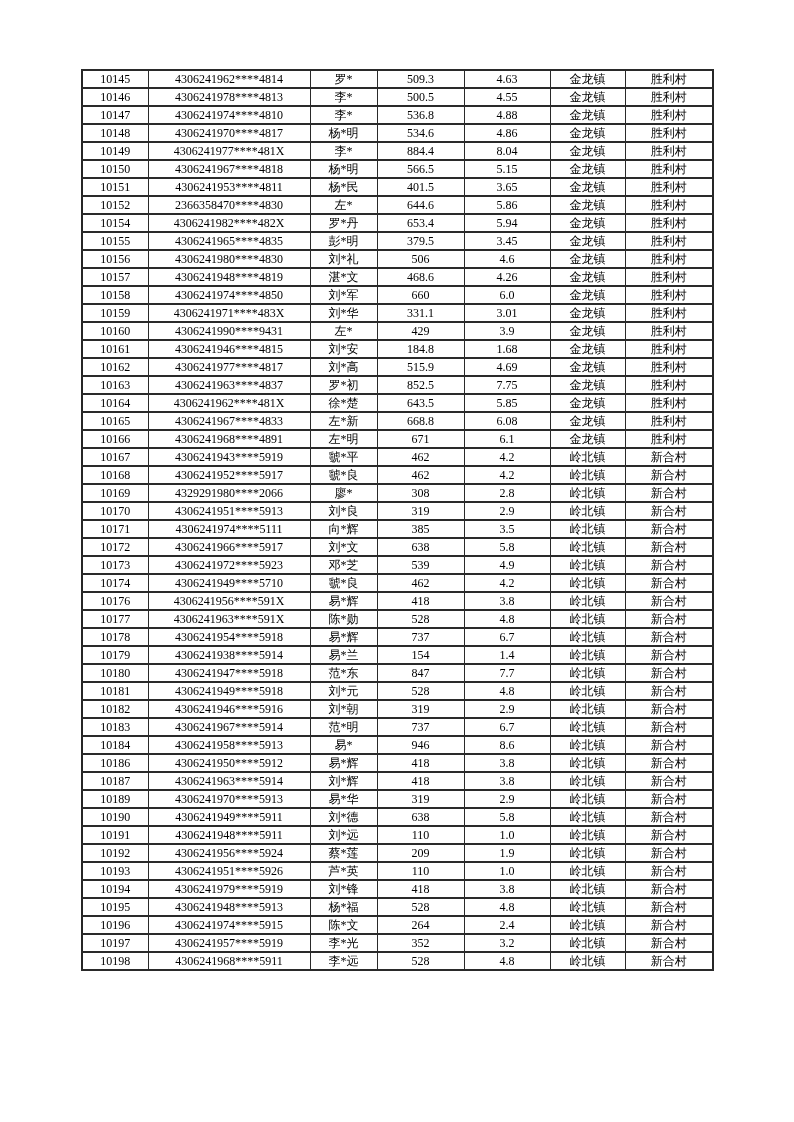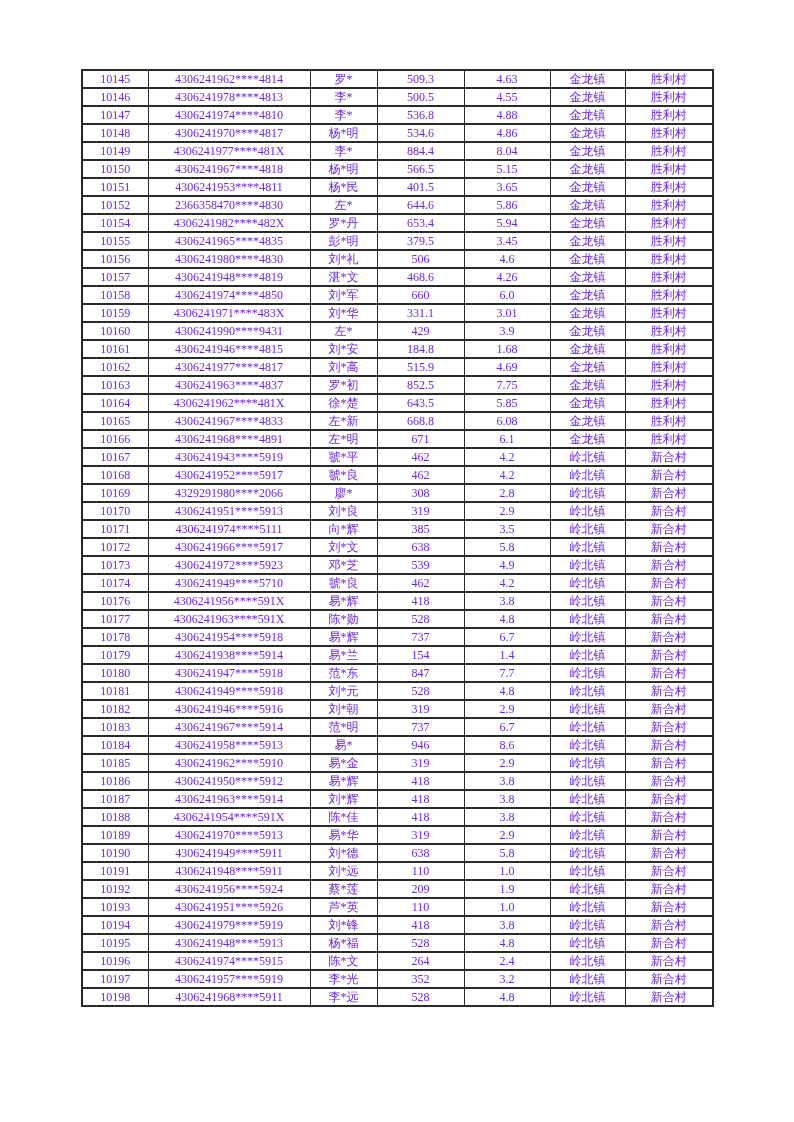--- a/index.html
+++ b/index.html
@@ -14,21 +14,21 @@
   }
   table.data-table {
     position: absolute;
     left: 81px;
     top: 69px;
     width: 633px;
     border-collapse: collapse;
     table-layout: fixed;
     border: 2px solid #262626;
     font-size: 12px;
-    color: #6d28d9;
+    color: #000000;
   }
   table.data-table td {
     border: 1px solid #2a2a2a;
     border-top-width: 2px;
     border-bottom-width: 2px;
     height: 16px;
     padding: 0 2px;
     text-align: center;
     vertical-align: middle;
     white-space: nowrap;
@@ -394,56 +394,38 @@
         <tr>
           <td>10184</td>
           <td>4306241958****5913</td>
           <td>易*</td>
           <td>946</td>
           <td>8.6</td>
           <td>岭北镇</td>
           <td>新合村</td>
         </tr>
         <tr>
-          <td>10185</td>
-          <td>4306241962****5910</td>
-          <td>易*金</td>
-          <td>319</td>
-          <td>2.9</td>
-          <td>岭北镇</td>
-          <td>新合村</td>
-        </tr>
-        <tr>
           <td>10186</td>
           <td>4306241950****5912</td>
           <td>易*辉</td>
           <td>418</td>
           <td>3.8</td>
           <td>岭北镇</td>
           <td>新合村</td>
         </tr>
         <tr>
           <td>10187</td>
           <td>4306241963****5914</td>
           <td>刘*辉</td>
           <td>418</td>
           <td>3.8</td>
           <td>岭北镇</td>
           <td>新合村</td>
         </tr>
         <tr>
-          <td>10188</td>
-          <td>4306241954****591X</td>
-          <td>陈*佳</td>
-          <td>418</td>
-          <td>3.8</td>
-          <td>岭北镇</td>
-          <td>新合村</td>
-        </tr>
-        <tr>
           <td>10189</td>
           <td>4306241970****5913</td>
           <td>易*华</td>
           <td>319</td>
           <td>2.9</td>
           <td>岭北镇</td>
           <td>新合村</td>
         </tr>
         <tr>
           <td>10190</td>

